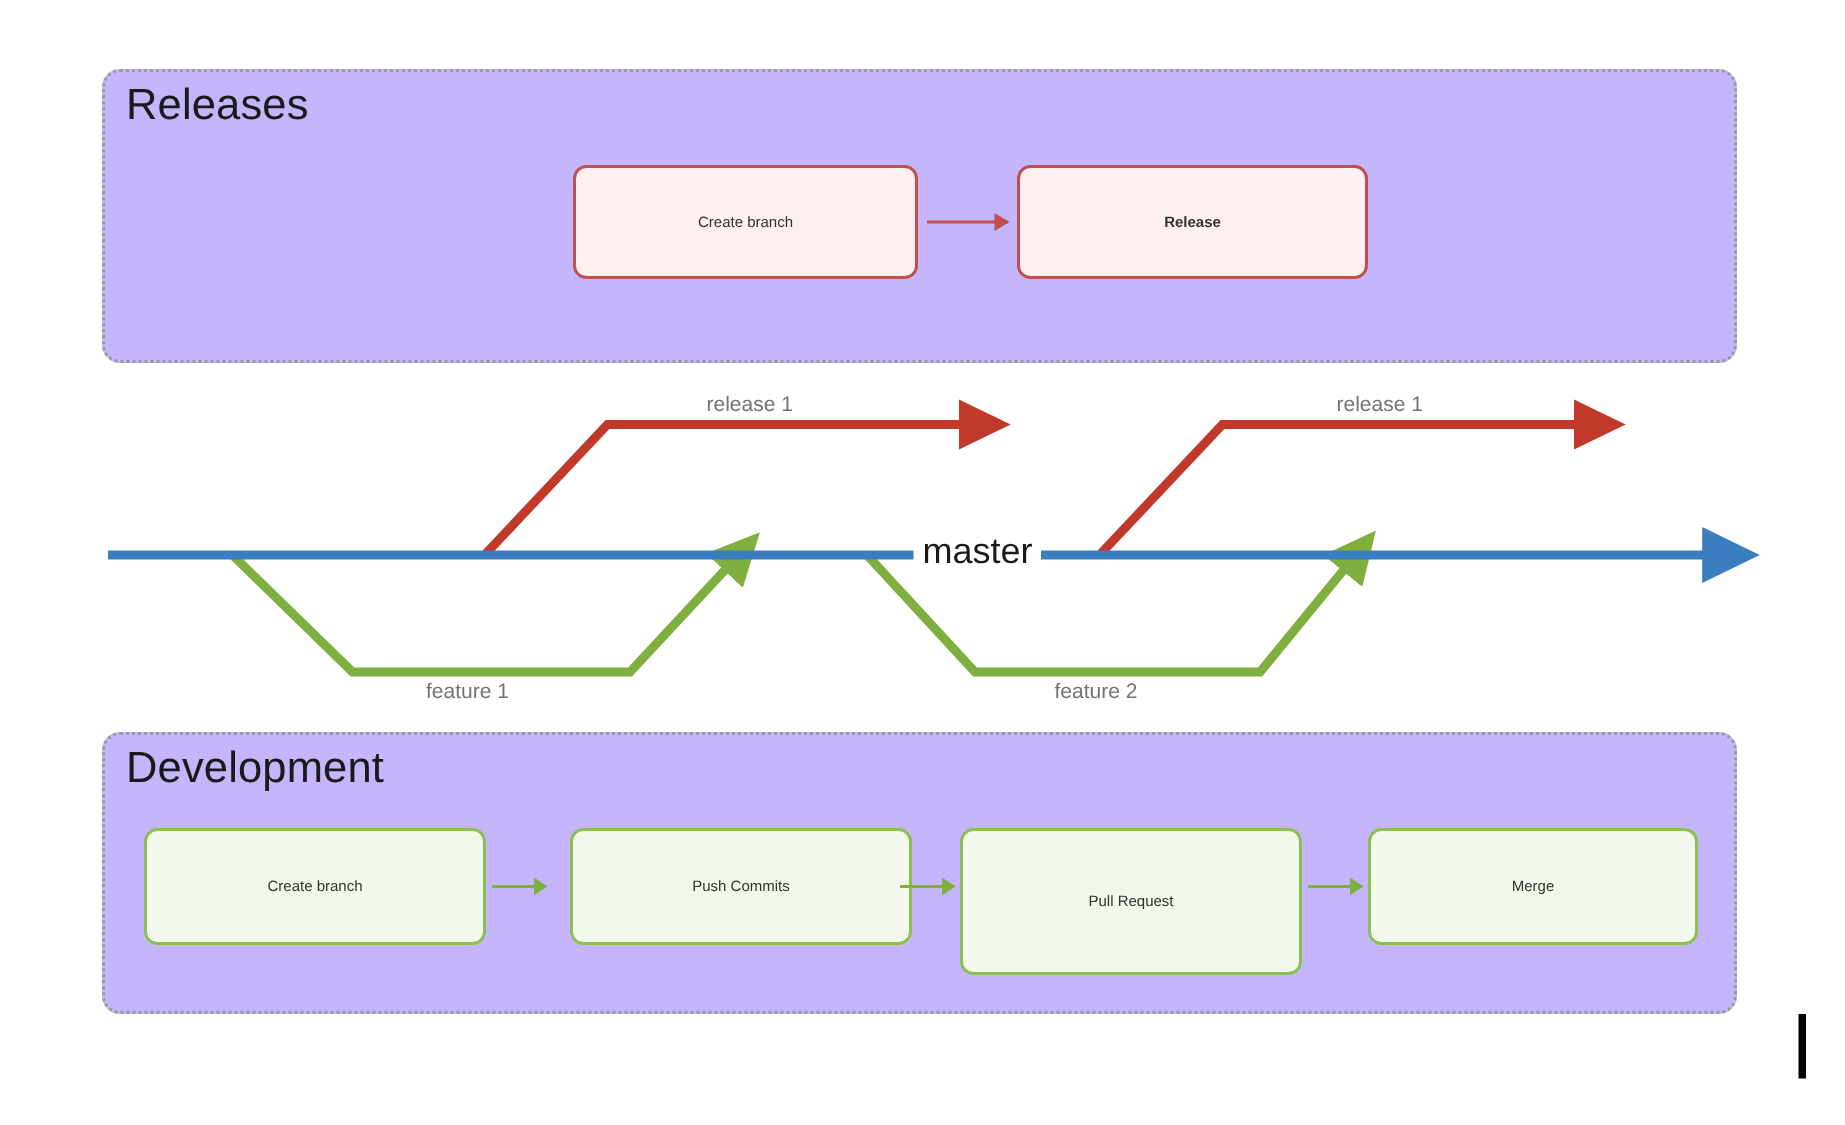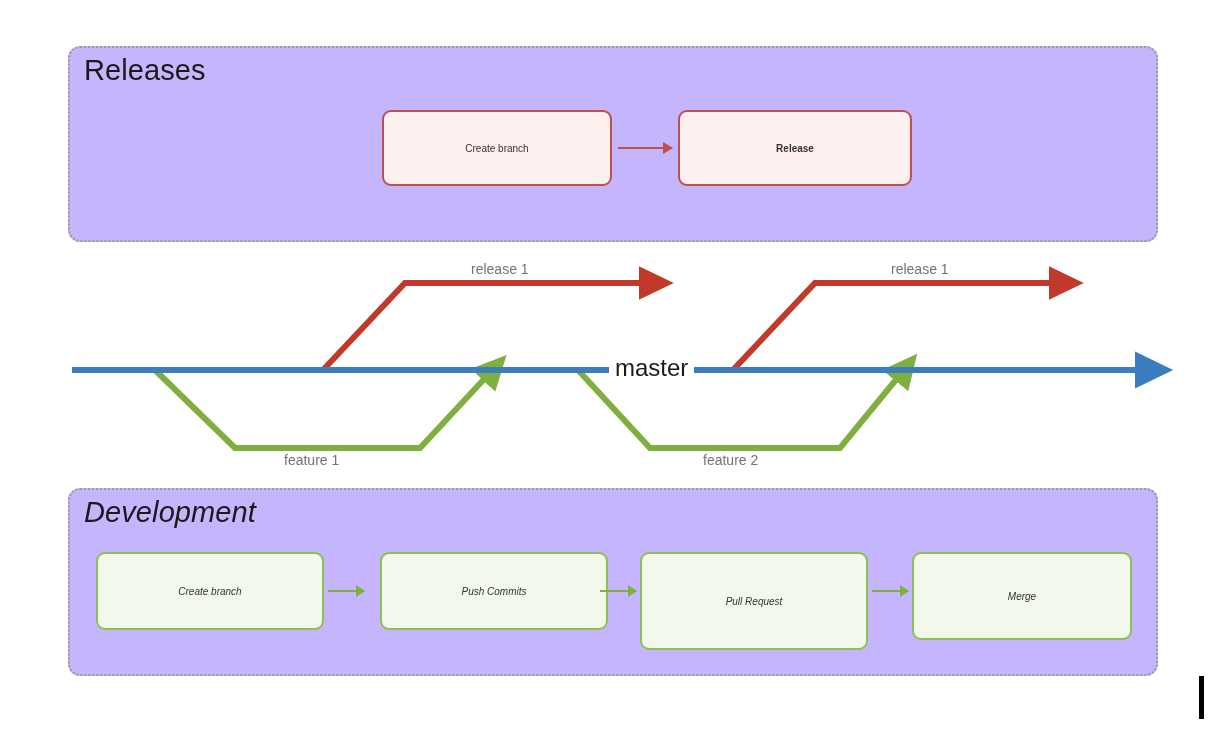--- a/index.html
+++ b/index.html
@@ -34,21 +34,20 @@
     left: 68px;
     top: 46px;
     width: 1090px;
     height: 196px;
   }
   #development-group {
     left: 68px;
     top: 488px;
     width: 1090px;
     height: 188px;
-    font-style: italic;
   }
   .group-title {
     position: absolute;
     left: 14px;
     top: 4px;
     font-size: 29px;
     line-height: 36px;
     color: #1a1a1a;
     font-weight: 400;
     white-space: nowrap;
@@ -217,20 +216,20 @@
 
     <div class="node-box green" style="left:570px; top:62px; width:228px; height:98px;">
       <span>Pull Request</span>
     </div>
 
     <div class="node-connector green" style="left:802px; top:100px; width:36px;">
       <span class="shaft"></span>
       <span class="head"></span>
     </div>
 
-    <div class="node-box green" style="left:842px; top:62px; width:220px; height:88px;">
+    <div class="node-box green" style="left:842px; top:62px; width:220px; height:78px;">
       <span>Merge</span>
     </div>
   </div>
 
   <div id="caret-artifact"></div>
 
 </div>
 
 </body></html>

